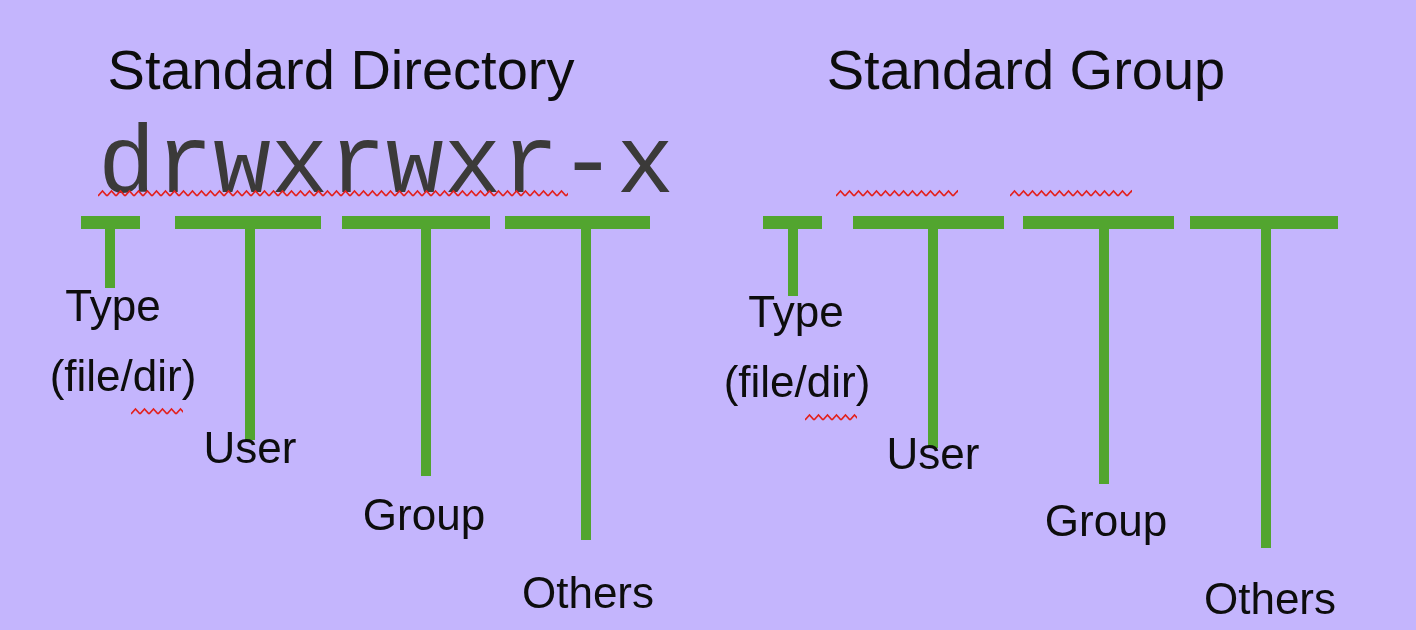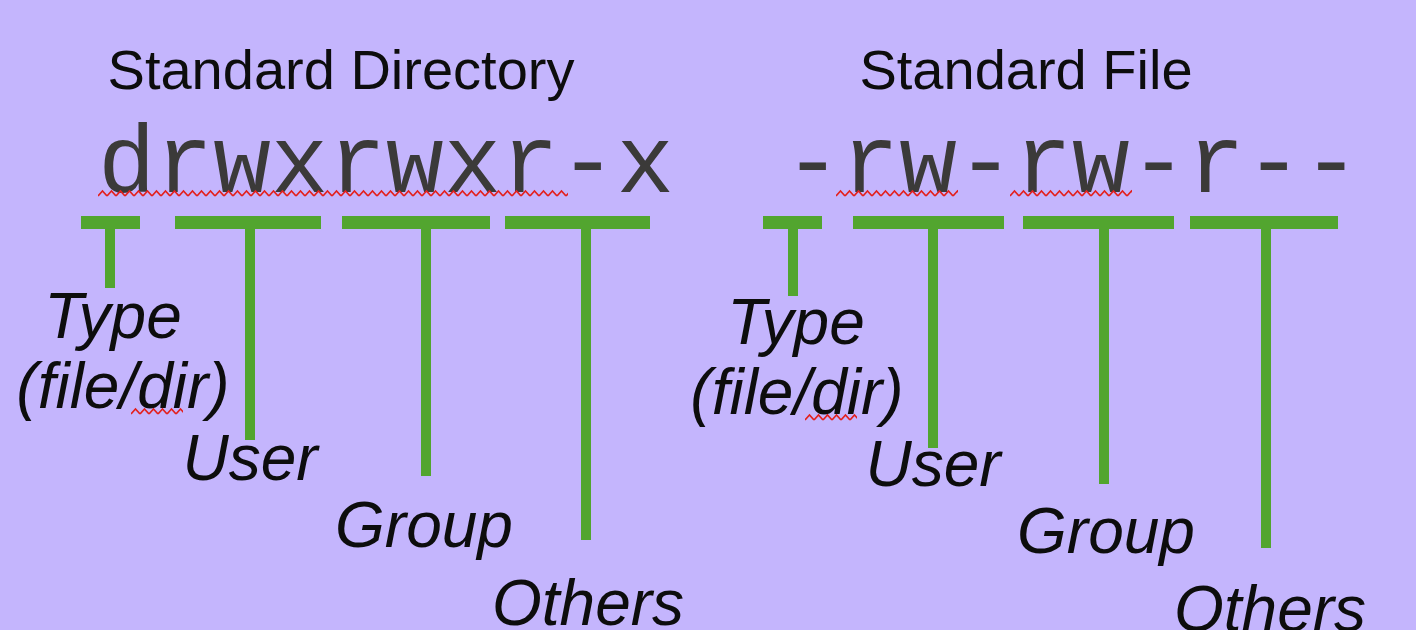--- a/index.html
+++ b/index.html
@@ -10,22 +10,22 @@
          font-size:56px;line-height:1;white-space:nowrap;color:#0d0d0d;}
 
   .perm{position:absolute;top:119px;font-family:"Liberation Mono", monospace;
         font-size:96px;line-height:96px;letter-spacing:0px;color:#3b3a39;white-space:pre;}
 
   .sq{position:absolute;display:block;}
 
   .bar{position:absolute;top:216px;height:13px;background:#52a52f;}
   .stem{position:absolute;width:10px;background:#52a52f;transform:translateX(-50%);}
 
-  .lbl{position:absolute;transform:translateX(-50%);font-size:64px;line-height:1;
-       white-space:nowrap;color:#0d0d0d;font-style:italic;}
+  .lbl{position:absolute;transform:translateX(-50%);font-size:44px;line-height:1;
+       white-space:nowrap;color:#0d0d0d;}
 </style>
 </head>
 <body>
 
 <div id="stage">
 
   <div class="title" style="left:341px;">Standard Directory</div>
 
   <div class="perm" style="left:98px;">drwxrwxr-x</div>
 
@@ -55,23 +55,22 @@
         <pattern id="zzB" width="9" height="9" patternUnits="userSpaceOnUse">
       <path d="M0,7 L4.5,2 L9,7" fill="none" stroke-width="1.7" stroke="#e3201d"></path>
     </pattern>
       </defs>
     <rect width="52" height="9" fill="url(#zzB)"></rect>
   </svg>
   <div class="lbl" style="left:250px;top:426px;">User</div>
   <div class="lbl" style="left:424px;top:493px;">Group</div>
   <div class="lbl" style="left:588px;top:571px;">Others</div>
 
-  <div class="title" style="left:1026px;">Standard File</div>
+  <div class="title" style="left:1026px;">Standard Group</div>
 
-  <div class="perm" style="left:784px;">-rw-rw-r--</div>
 
   <svg class="sq" style="left:836px;top:189px;" width="122" height="9">
     <defs>
         <pattern id="zzC" width="9" height="9" patternUnits="userSpaceOnUse">
       <path d="M0,7 L4.5,2 L9,7" fill="none" stroke-width="1.7" stroke="#e3201d"></path>
     </pattern>
       </defs>
     <rect width="122" height="9" fill="url(#zzC)"></rect>
   </svg>
   <svg class="sq" style="left:1010px;top:189px;" width="122" height="9">

